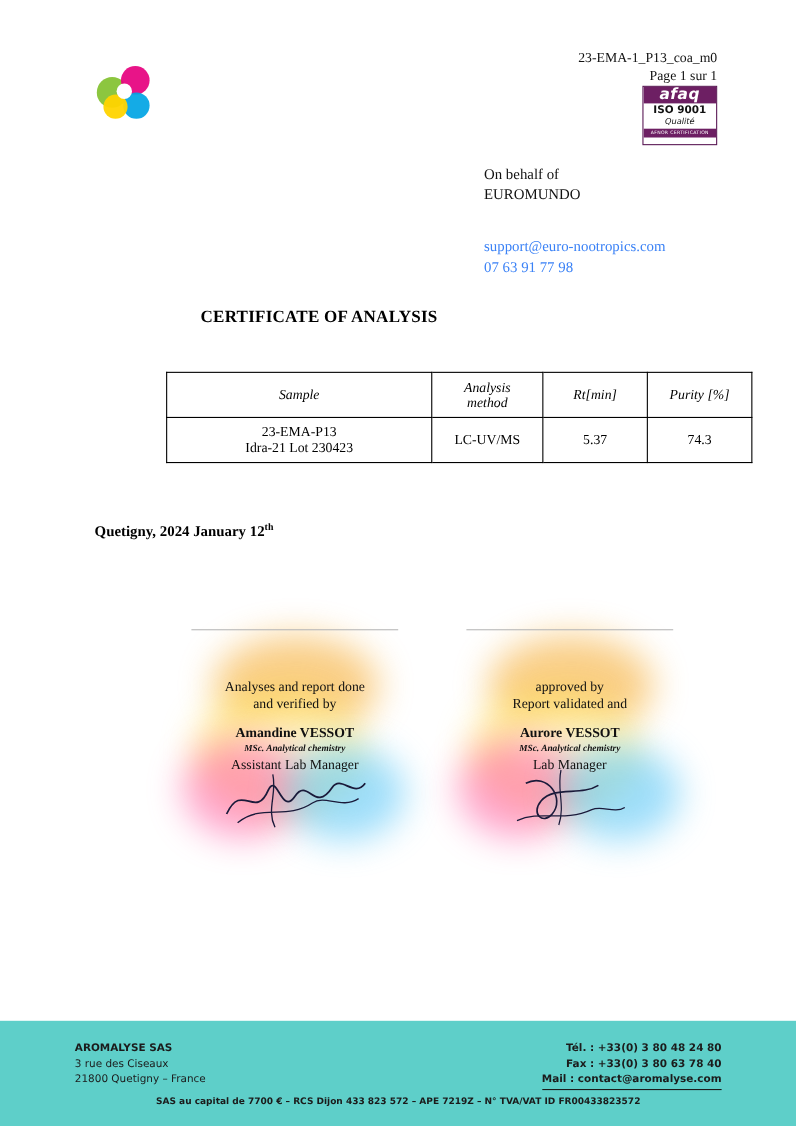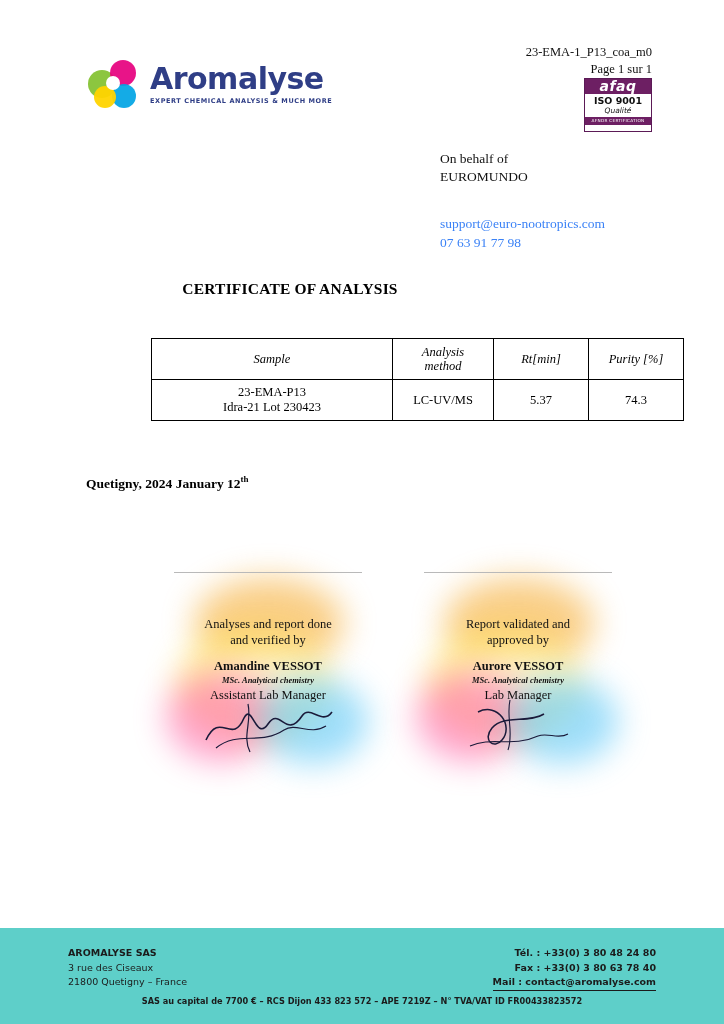--- a/index.html
+++ b/index.html
@@ -327,24 +327,20 @@
 
   <div class="header">
 
     <div class="logo-block">
       <div class="logo-mark">
         <span class="petal green"></span>
         <span class="petal magenta"></span>
         <span class="petal cyan"></span>
         <span class="petal yellow"></span>
         <span class="petal white"></span>
-      </div>
-      <div class="logo-text">
-        <div class="logo-word">Aromalyse</div>
-        <div class="logo-tag">EXPERT CHEMICAL ANALYSIS &amp; MUCH MORE</div>
       </div>
     </div>
 
     <div class="doc-ref">
       <div>23-EMA-1_P13_coa_m0</div>
       <div>Page 1 sur 1</div>
     </div>
 
     <div class="afaq">
       <div class="afaq-top">afaq</div>
@@ -423,22 +419,22 @@
   <div class="sig right">
     <div class="blob">
       <i class="b-orange"></i>
         <i class="b-yellow"></i>
         <i class="b-white"></i>
         <i class="b-pink"></i>
         <i class="b-cyan"></i>
     </div>
     <div class="sig-line"></div>
     <div class="sig-text">
+      <div>approved by</div>
       <div>Report validated and</div>
-      <div>approved by</div>
       <div class="sig-name">Aurore VESSOT</div>
       <div class="sig-qual">MSc. Analytical chemistry</div>
       <div class="sig-role">Lab Manager</div>
     </div>
     <svg class="scribble" viewBox="0 0 140 60">
       <path d="M30 16 C50 6, 66 30, 54 44 C46 54, 34 44, 44 32 C56 18, 80 28, 96 18" fill="none" stroke="#1a1a3a" stroke-width="1.5"></path>
       <path d="M22 50 C44 40, 64 52, 90 40 C100 36, 110 44, 120 38" fill="none" stroke="#1a1a3a" stroke-width="1.1"></path>
       <path d="M62 4 C58 22, 66 36, 60 54" fill="none" stroke="#1a1a3a" stroke-width="1.1"></path>
     </svg>
   </div>

